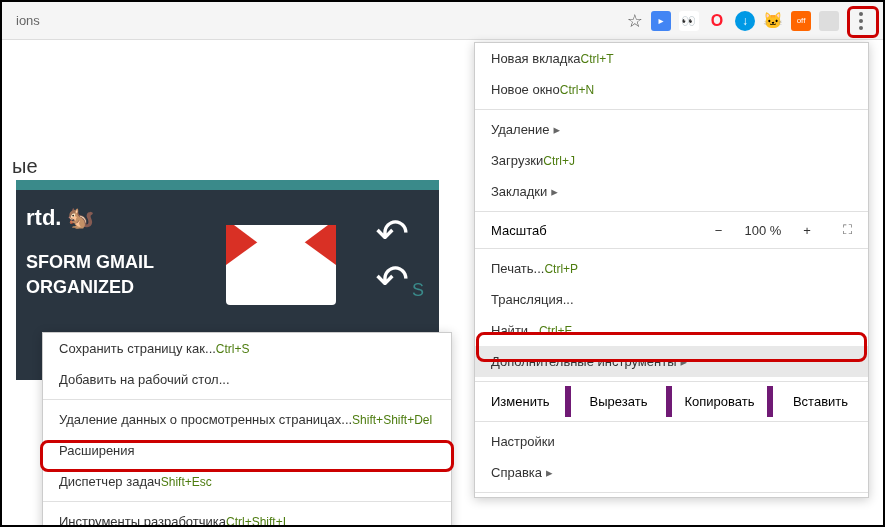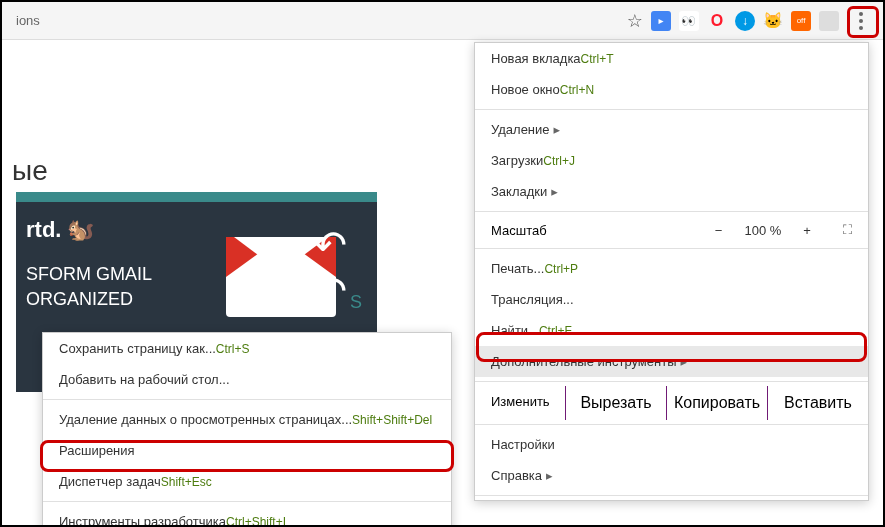--- a/index.html
+++ b/index.html
@@ -7,22 +7,22 @@
     
     .toolbar { height: 38px; background: #f5f5f5; border-bottom: 1px solid #ddd; display: flex; align-items: center; position: relative; }
     .url-bar { margin-left: 14px; font-size: 13px; color: #666; flex: 1; }
     .toolbar-right { display: flex; align-items: center; gap: 8px; padding-right: 8px; }
     .star-icon { color: #555; font-size: 18px; }
     .ext-icon { width: 20px; height: 20px; display: flex; align-items: center; justify-content: center; border-radius: 3px; }
     .menu-dots { width: 28px; height: 30px; display: flex; align-items: center; justify-content: center; cursor: pointer; }
     .dots-highlight { position: absolute; right: 4px; top: 4px; width: 32px; height: 32px; border: 3px solid #c00; border-radius: 6px; z-index: 10; }
     
     .content-bg { position: absolute; top: 38px; left: 0; width: 475px; height: 489px; background: #fff; }
-    .banner { position: absolute; top: 152px; left: 14px; width: 361px; height: 200px; background: linear-gradient(to bottom, #3a8a8a 0%, #3a8a8a 5%, #2a3540 5%); overflow: hidden; }
-    .banner-text { position: absolute; left: 10px; top: 70px; color: #fff; font-size: 18px; font-weight: normal; line-height: 1.4; }
+    .banner { position: absolute; top: 140px; left: 14px; width: 423px; height: 200px; background: linear-gradient(to bottom, #3a8a8a 0%, #3a8a8a 5%, #2a3540 5%); overflow: hidden; }
+    .banner-text { position: absolute; left: 10px; top: 70px; color: #fff; font-size: 18px; font-weight: bold; line-height: 1.4; }
     .banner-logo { position: absolute; left: 10px; top: 25px; color: #fff; font-size: 22px; font-weight: bold; }
     .gmail-icon { position: absolute; left: 210px; top: 45px; width: 110px; height: 80px; background: #fff; border-radius: 4px; }
     .gmail-icon::before { content: ''; position: absolute; top: 0; left: 0; right: 0; height: 0; border-left: 55px solid #d93025; border-right: 55px solid #d93025; border-bottom: 40px solid transparent; }
     .gmail-icon::after { content: ''; position: absolute; top: 0; left: 8px; right: 8px; height: 0; border-left: 47px solid transparent; border-right: 47px solid transparent; border-top: 35px solid #fff; }
     .arrows { position: absolute; right: 30px; top: 30px; color: #fff; font-size: 40px; }
     .s-letter { position: absolute; right: 15px; top: 100px; color: #3a8a8a; font-size: 18px; }
     
     .main-menu { position: absolute; right: 14px; top: 40px; width: 395px; background: #fff; border: 1px solid #ccc; box-shadow: 0 2px 10px rgba(0,0,0,0.2); z-index: 5; }
     .menu-item { display: flex; justify-content: flex-start; align-items: center; padding: 8px 16px; font-size: 13px; color: #333; cursor: pointer; }
     .menu-item.hl { background: #e8e8e8; }
@@ -30,29 +30,29 @@
     .sep { height: 1px; background: #e0e0e0; margin: 4px 0; }
     .arrow-r { color: #666; margin-left: 4px; }
     .zoom-row { display: flex; align-items: center; padding: 6px 16px; font-size: 13px; }
     .zoom-row > span:first-child { flex: 1; }
     .zoom-ctrl { display: flex; align-items: center; gap: 18px; color: #333; }
     .zoom-btn { cursor: pointer; padding: 0 4px; }
     .fullscreen-icon { margin-left: 10px; color: #666; }
     .edit-row { display: flex; padding: 0; }
     .edit-label { padding: 8px 16px; font-size: 13px; width: 90px; }
     .edit-btns { display: flex; flex: 1; }
-    .edit-btn { flex: 1; padding: 8px 4px; text-align: center; font-size: 16px; border-left: 1px solid #701a75; cursor: pointer; }
+    .edit-btn { flex: 1; padding: 8px 4px; text-align: center; font-size: 13px; border-left: 6px solid #701a75; cursor: pointer; }
     
     .highlight-main { position: absolute; border: 3px solid #c00; border-radius: 8px; z-index: 20; pointer-events: none; }
     .hl1 { right: 16px; top: 330px; width: 391px; height: 30px; }
     
     .submenu { position: absolute; left: 40px; top: 330px; width: 410px; background: #fff; border: 1px solid #ccc; box-shadow: 0 2px 10px rgba(0,0,0,0.2); z-index: 6; }
     .hl2 { left: 38px; top: 438px; width: 414px; height: 32px; }
     
-    .ye-text { position: absolute; top: 115px; left: 10px; font-size: 28px; color: #333; }
+    .ye-text { position: absolute; top: 115px; left: 10px; font-size: 20px; color: #333; }
   </style>
 </head>
 <body>
 
 <div class="toolbar">
   <div class="url-bar">ions</div>
   <div class="toolbar-right">
     <span class="star-icon">☆</span>
     <div class="ext-icon" style="background:#4285f4;color:#fff;font-size:10px;">▸</div>
     <div class="ext-icon" style="background:#fff;color:#000;font-size:12px;">👀</div>

